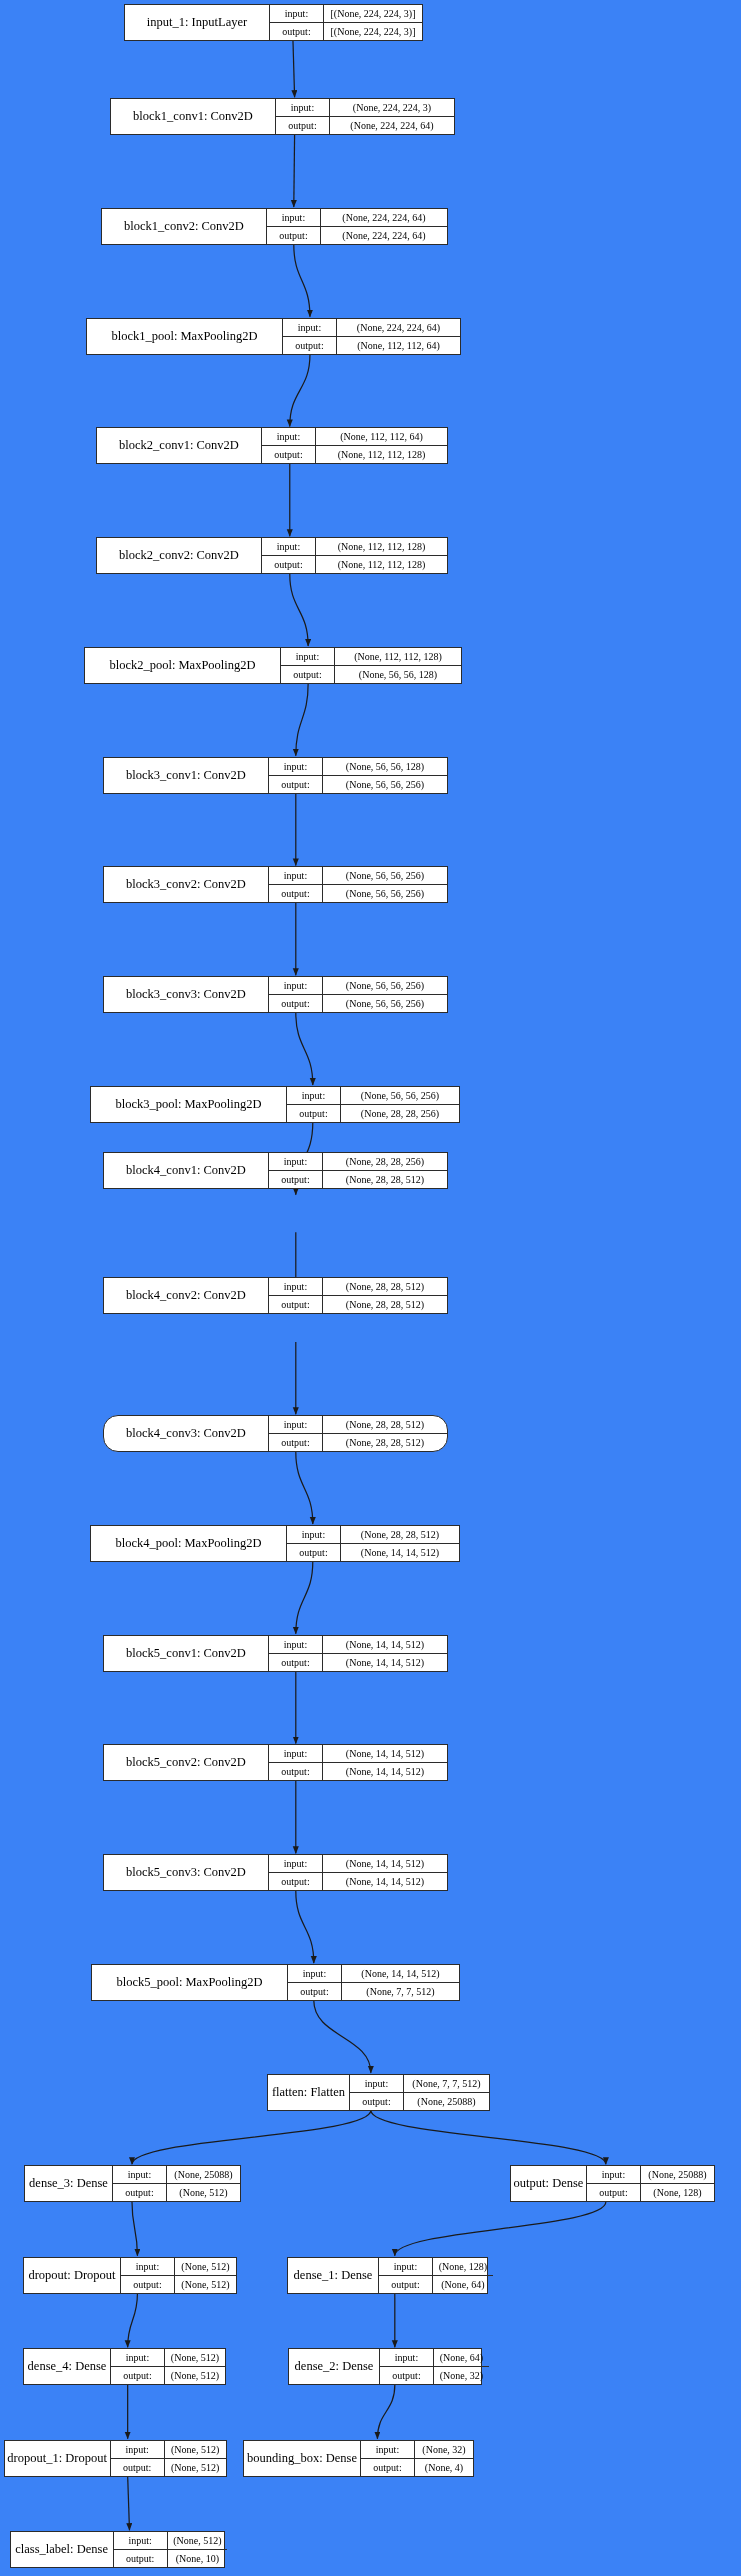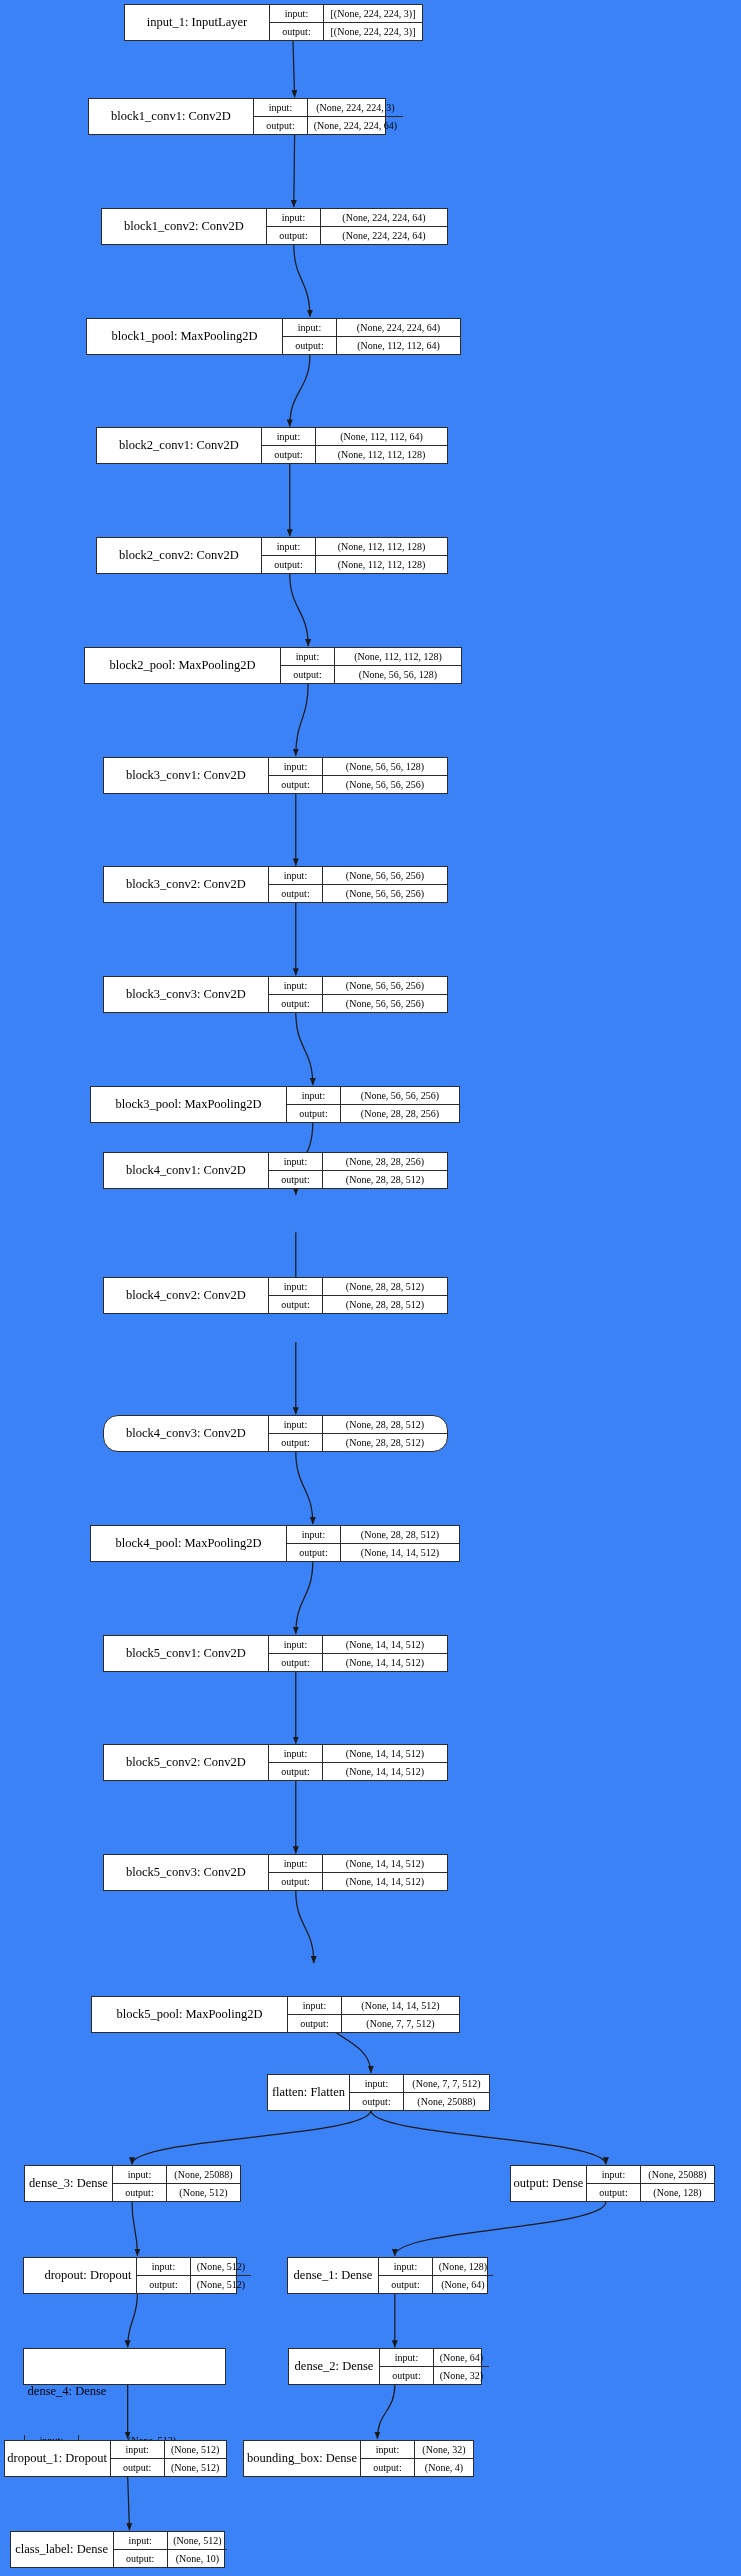--- a/index.html
+++ b/index.html
@@ -132,21 +132,21 @@
           <div class="io-row first">
             <div class="io-label" style="flex: 0 0 53px;">input:</div>
             <div class="io-shape">[(None, 224, 224, 3)]</div>
           </div>
           <div class="io-row">
             <div class="io-label" style="flex: 0 0 53px;">output:</div>
             <div class="io-shape">[(None, 224, 224, 3)]</div>
           </div>
         </div>
       </div>
-      <div class="node" style="left: 88px; top: 98px; width: 298px; height: 37px;">
+      <div class="node" style="left: 110px; top: 98px; width: 345px; height: 37px;">
         <div class="node-name" style="width: 164px; flex: 0 0 164px;">block1_conv1: Conv2D</div>
         <div class="io-block">
           <div class="io-row first">
             <div class="io-label" style="flex: 0 0 53px;">input:</div>
             <div class="io-shape">(None, 224, 224, 3)</div>
           </div>
           <div class="io-row">
             <div class="io-label" style="flex: 0 0 53px;">output:</div>
             <div class="io-shape">(None, 224, 224, 64)</div>
           </div>
@@ -353,21 +353,21 @@
           <div class="io-row first">
             <div class="io-label" style="flex: 0 0 53px;">input:</div>
             <div class="io-shape">(None, 14, 14, 512)</div>
           </div>
           <div class="io-row">
             <div class="io-label" style="flex: 0 0 53px;">output:</div>
             <div class="io-shape">(None, 14, 14, 512)</div>
           </div>
         </div>
       </div>
-      <div class="node" style="left: 91px; top: 1964px; width: 369px; height: 37px; margin-top: 32px;">
+      <div class="node" style="left: 91px; top: 1964px; width: 369px; height: 37px;">
         <div class="node-name" style="width: 195px; flex: 0 0 195px;">block5_pool: MaxPooling2D</div>
         <div class="io-block">
           <div class="io-row first">
             <div class="io-label" style="flex: 0 0 53px;">input:</div>
             <div class="io-shape">(None, 14, 14, 512)</div>
           </div>
           <div class="io-row">
             <div class="io-label" style="flex: 0 0 53px;">output:</div>
             <div class="io-shape">(None, 7, 7, 512)</div>
           </div>
@@ -405,21 +405,21 @@
           <div class="io-row first">
             <div class="io-label" style="flex: 0 0 53px;">input:</div>
             <div class="io-shape">(None, 25088)</div>
           </div>
           <div class="io-row">
             <div class="io-label" style="flex: 0 0 53px;">output:</div>
             <div class="io-shape">(None, 128)</div>
           </div>
         </div>
       </div>
-      <div class="node" style="left: 23px; top: 2257px; width: 214px; height: 37px; padding-left: 16px;">
+      <div class="node" style="left: 23px; top: 2257px; width: 214px; height: 37px;">
         <div class="node-name" style="width: 96px; flex: 0 0 96px;">dropout: Dropout</div>
         <div class="io-block">
           <div class="io-row first">
             <div class="io-label" style="flex: 0 0 53px;">input:</div>
             <div class="io-shape">(None, 512)</div>
           </div>
           <div class="io-row">
             <div class="io-label" style="flex: 0 0 53px;">output:</div>
             <div class="io-shape">(None, 512)</div>
           </div>
@@ -431,21 +431,21 @@
           <div class="io-row first">
             <div class="io-label" style="flex: 0 0 53px;">input:</div>
             <div class="io-shape">(None, 128)</div>
           </div>
           <div class="io-row">
             <div class="io-label" style="flex: 0 0 53px;">output:</div>
             <div class="io-shape">(None, 64)</div>
           </div>
         </div>
       </div>
-      <div class="node" style="left: 23px; top: 2348px; width: 203px; height: 37px; flex-direction: column;">
+      <div class="node" style="left: 23px; top: 2348px; width: 203px; height: 37px;">
         <div class="node-name" style="width: 86px; flex: 0 0 86px;">dense_4: Dense</div>
         <div class="io-block">
           <div class="io-row first">
             <div class="io-label" style="flex: 0 0 53px;">input:</div>
             <div class="io-shape">(None, 512)</div>
           </div>
           <div class="io-row">
             <div class="io-label" style="flex: 0 0 53px;">output:</div>
             <div class="io-shape">(None, 512)</div>
           </div>

